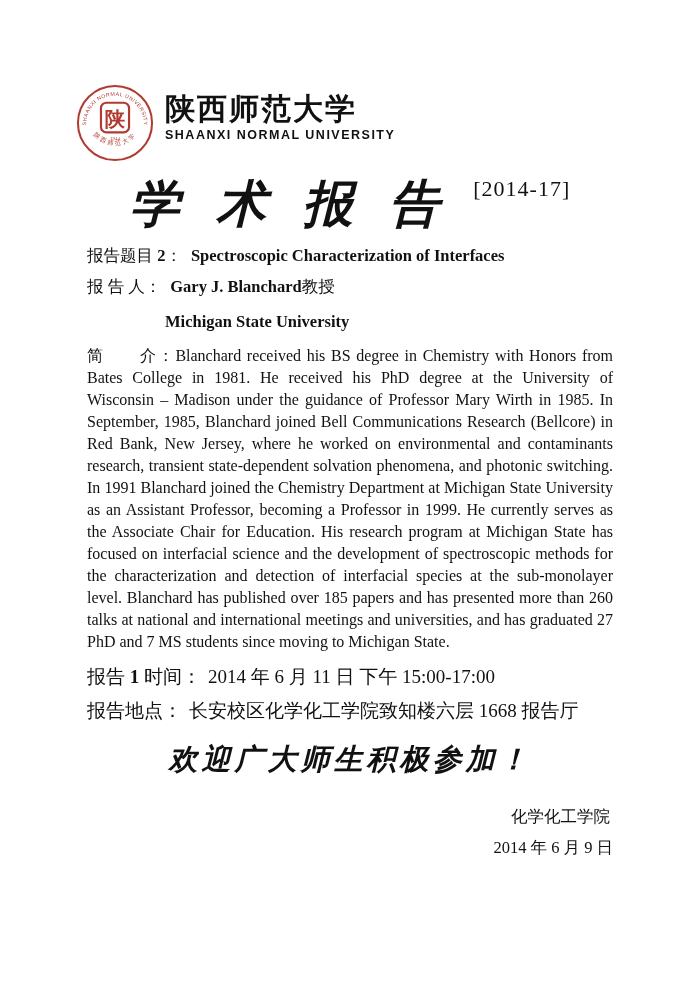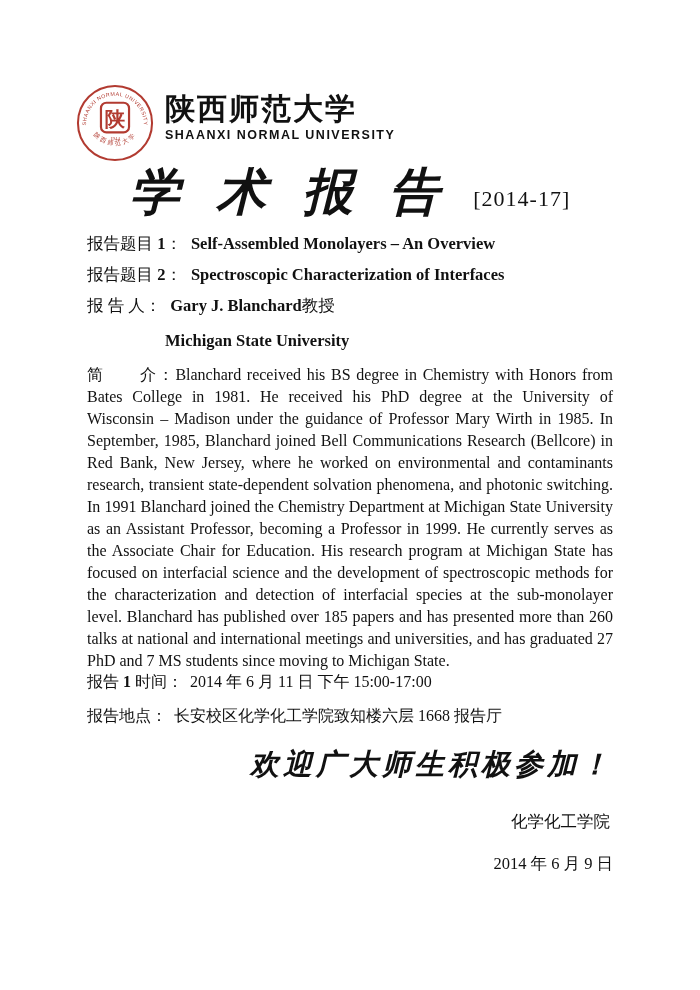--- a/index.html
+++ b/index.html
@@ -17,52 +17,52 @@
   .wordmark-cn{
     font-family:"DejaVu Serif", serif;
     font-size:30px;font-weight:700;letter-spacing:2px;line-height:1.05;white-space:nowrap
   }
   .wordmark-en{
     font-family:"Liberation Sans", sans-serif;
     font-size:12.5px;font-weight:700;letter-spacing:1.5px;margin-top:3px;white-space:nowrap
   }
 
   
-  .title-row{display:flex;justify-content:center;align-items:flex-end;margin-top:2px}
+  .title-row{display:flex;justify-content:center;align-items:flex-start;margin-top:14px}
   .doc-title{
     font-size:50px;line-height:1.12;font-weight:700;font-style:italic;
     letter-spacing:12px;white-space:nowrap
   }
   .issue{font-size:22px;margin-left:22px;padding-bottom:8px;letter-spacing:1px;font-style:normal}
 
   
   .meta{margin-top:14px;font-size:16.5px}
   .meta-row{margin-bottom:12px;line-height:19px}
   .meta-row .num{font-weight:700}
   .meta-row .value{font-weight:700;margin-left:9px}
   .meta-row .suffix{}
   .affiliation{font-weight:700;font-size:16.5px;margin:16px 0 0 78px}
 
   
   .bio{margin:13px 0 0;text-align:justify;font-size:16px;line-height:22px}
 
   
-  .schedule{font-size:16px}
+  .schedule{margin-top:14px;font-size:19px}
   .schedule-row{margin-bottom:11px;line-height:19px}
   .schedule-row .num{font-weight:700}
   .schedule-row .value{margin-left:7px}
   .schedule-row.location{margin-top:15px}
 
   
   .welcome{
-    text-align:right;font-size:29px;font-weight:700;font-style:italic;
+    text-align:center;font-size:29px;font-weight:700;font-style:italic;
     letter-spacing:4px;margin-top:20px;white-space:nowrap
   }
   .signature{text-align:right;font-size:16.5px;margin-top:26px}
-  .sig-org{margin-bottom:20px;padding-right:3px}
+  .sig-org{margin-bottom:9px;padding-right:3px}
 </style>
 </head>
 <body>
 
 <div class="content">
 
   <header class="masthead">
     <svg class="seal" viewBox="0 0 100 100" aria-hidden="true">
       <defs>
         <path id="arc-top" d="M 13,52 A 37,37 0 1 1 87,52"></path>
@@ -84,21 +84,20 @@
       <div class="wordmark-en">SHAANXI NORMAL UNIVERSITY</div>
     </div>
   </header>
 
   <div class="title-row">
     <span class="doc-title">学 术 报 告</span>
     <span class="issue">[2014-17]</span>
   </div>
 
   <div class="meta">
-    <div class="meta-row"><span class="label"><span>报告题目 </span><span class="num">1</span><span>：</span></span><span class="value">Self-Assembled Monolayers – An Overview</span></div>
     <div class="meta-row"><span class="label"><span>报告题目 </span><span class="num">2</span><span>：</span></span><span class="value">Spectroscopic Characterization of Interfaces</span></div>
     <div class="meta-row"><span class="label"><span>报 告 人</span><span class="num"></span><span>：</span></span><span class="value">Gary J. Blanchard</span><span class="suffix">教授</span></div>
     <div class="affiliation">Michigan State University</div>
   </div>
 
   <p class="bio"><span>简　　介：</span><span>Blanchard received his BS degree in Chemistry with Honors from Bates College in 1981.  He received his PhD degree at the University of Wisconsin – Madison under the guidance of Professor Mary Wirth in 1985.  In September, 1985, Blanchard joined Bell Communications Research (Bellcore) in Red Bank, New Jersey, where he worked on environmental and contaminants research, transient state-dependent solvation phenomena, and photonic switching.  In 1991 Blanchard joined the Chemistry Department at Michigan State University as an Assistant Professor, becoming a Professor in 1999.  He currently serves as the Associate Chair for Education.  His research program at Michigan State has focused on interfacial science and the development of spectroscopic methods for the characterization and detection of interfacial species at the sub-monolayer level.  Blanchard has published over 185 papers and has presented more than 260 talks at national and international meetings and universities, and has graduated 27 PhD and 7 MS students since moving to Michigan State.</span></p>
 
   <div class="schedule">
     <div class="schedule-row"><span class="label"><span>报告 </span><span class="num">1</span><span> 时间：</span></span><span class="value">2014 年 6 月 11 日  下午 15:00-17:00</span></div>
     <div class="schedule-row location"><span class="label"><span>报告地点：</span></span><span class="value">长安校区化学化工学院致知楼六层 1668 报告厅</span></div>

